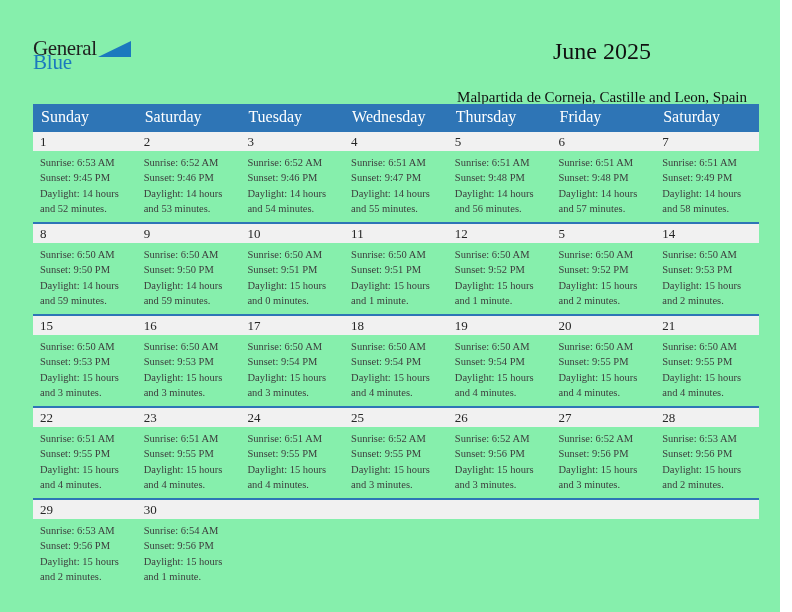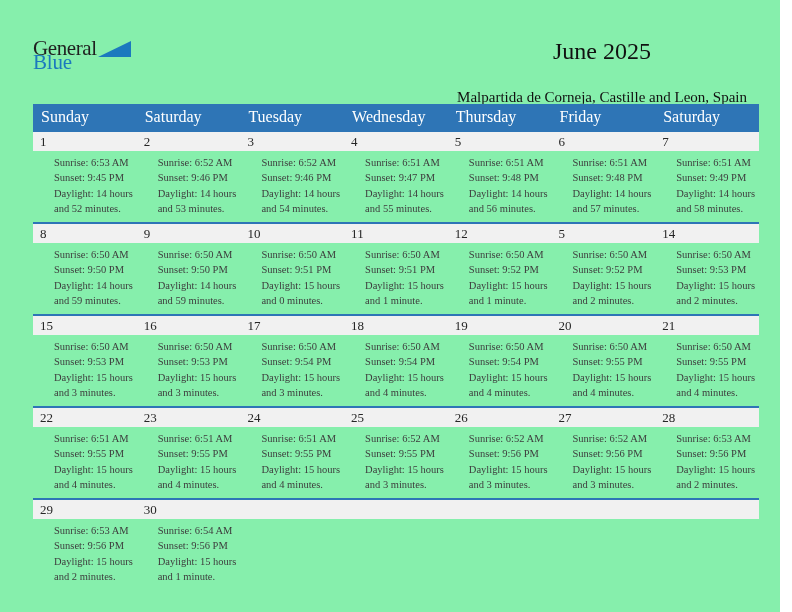--- a/index.html
+++ b/index.html
@@ -42,21 +42,21 @@
   }
   .calendar tbody tr { height: 92px; }
   .calendar tbody td {
     vertical-align: top; padding: 0;
     border-top: 2px solid #2e75b6;
   }
   .num-band {
     background: #f1f1f1; height: 19px;
     font-size: 13px; color: #262626; padding: 2px 0 0 7px;
   }
-  .cell-body { padding: 4px 6px 0 7px; margin-left: 14px; }
+  .cell-body { padding: 4px 6px 0 7px; }
   .cell-line { font-size: 10.5px; line-height: 15.3px; color: #3d3d3d; white-space: nowrap; }
 </style>
 </head>
 <body>
 
 <div class="page">
 
   <div class="top-bar">
 
     <div class="logo">

